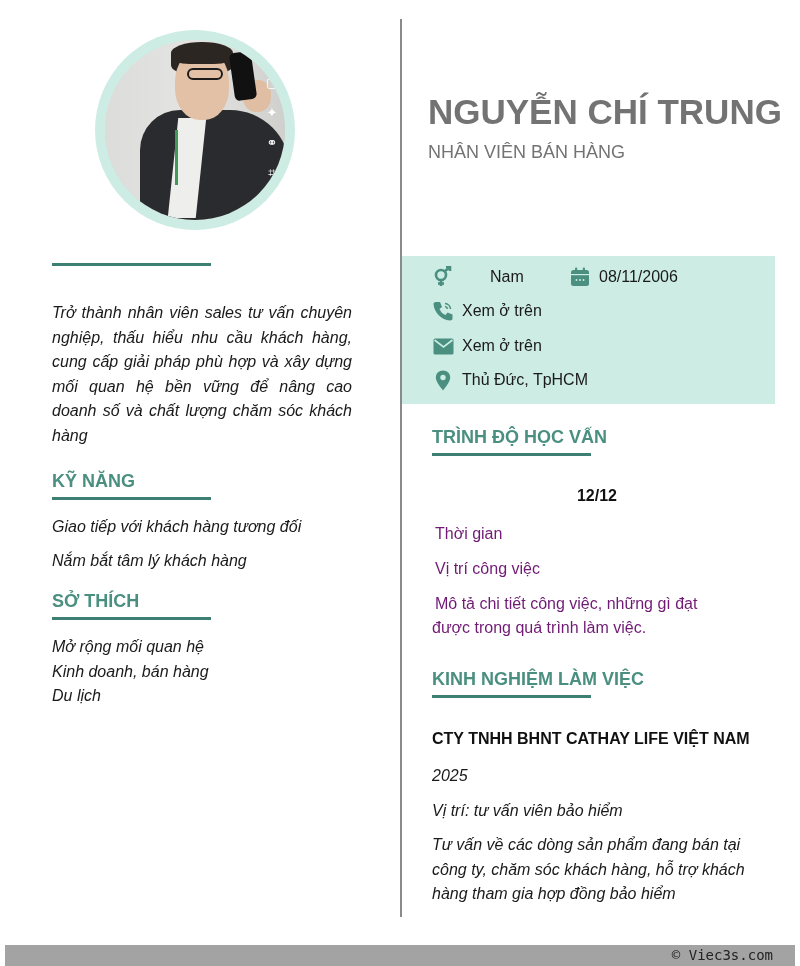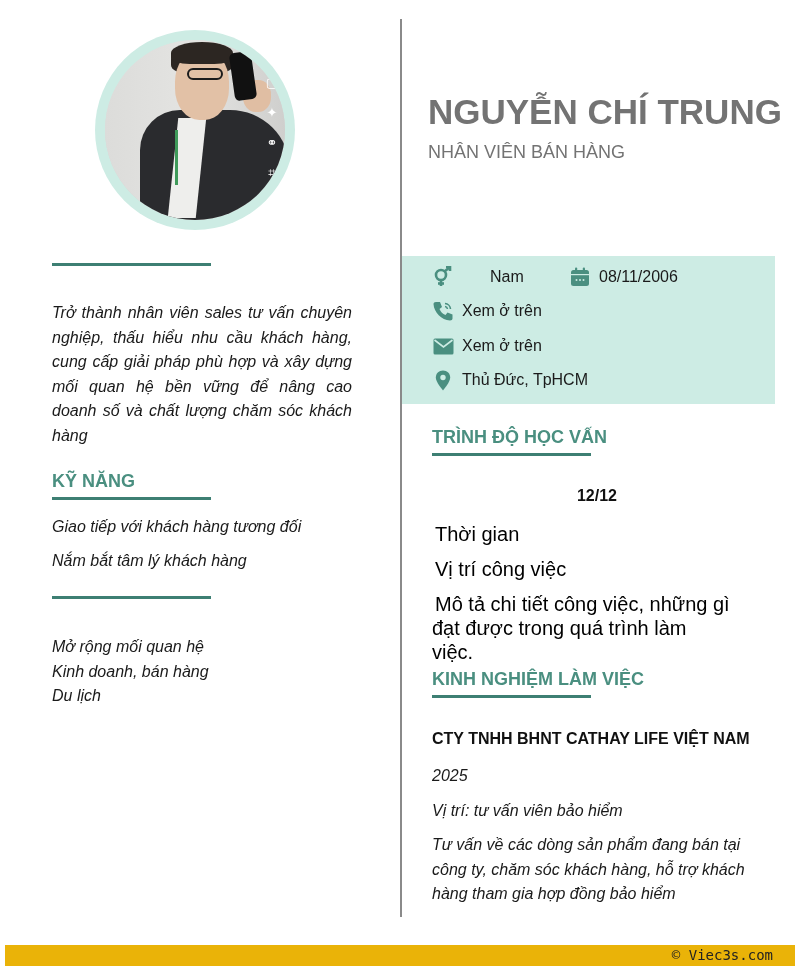--- a/index.html
+++ b/index.html
@@ -36,24 +36,24 @@
 
     
     .info { position: absolute; left: 402px; top: 256px; width: 373px; height: 148px; background: #cdece4; }
     .info-row { position: absolute; display: flex; align-items: center; font-size: 16px; color: #1a1a1a; }
     .info-row .ico { width: 22px; height: 22px; margin-right: 8px; display: inline-flex; align-items: center; justify-content: center; color: #4a8f80; }
     .info-row svg { display: block; }
 
     
     .right { position: absolute; left: 432px; width: 330px; }
     .edu-grade { font-weight: bold; font-size: 16px; color: #111; text-align: center; }
-    .muted { color: #000000; font-size: 20px; line-height: 24px; }
+    .muted { color: #701a75; font-size: 16px; line-height: 24px; }
     .company { font-weight: bold; font-size: 16px; color: #111; }
 
-    .footer { position: absolute; left: 5px; top: 945px; width: 790px; height: 21px; background: #eab308; }
+    .footer { position: absolute; left: 5px; top: 945px; width: 790px; height: 21px; background: #a3a3a3; }
     .footer-text { position: absolute; right: 22px; top: 2px; font-family: "DejaVu Sans Mono", "Liberation Mono", monospace; font-size: 14px; color: #222; }
   </style>
 </head>
 <body>
 
 <div class="divider"></div>
 
 <div class="avatar-ring"></div>
 <div class="avatar">
   <div class="wall"></div>
@@ -81,20 +81,21 @@
   <div class="body-text justify" style="position:absolute; top:301px; left:0; width:300px;">Trở thành nhân viên sales tư vấn chuyên nghiệp, thấu hiểu nhu cầu khách hàng, cung cấp giải pháp phù hợp và xây dựng mối quan hệ bền vững để nâng cao doanh số và chất lượng chăm sóc khách hàng</div>
 
   <div style="position:absolute; top:471px; left:0;">
     <div class="section-title">KỸ NĂNG</div>
     <div class="section-bar"></div>
   </div>
   <div class="body-text" style="position:absolute; top:515px; left:0;">Giao tiếp với khách hàng tương đối</div>
   <div class="body-text" style="position:absolute; top:549px; left:0;">Nắm bắt tâm lý khách hàng</div>
 
   <div style="position:absolute; top:591px; left:0;">
+    <div class="section-title">SỞ THÍCH</div>
     <div class="section-bar"></div>
   </div>
   <div class="body-text" style="position:absolute; top:635px; left:0;">Mở rộng mối quan hệ</div>
   <div class="body-text" style="position:absolute; top:660px; left:0;">Kinh doanh, bán hàng</div>
   <div class="body-text" style="position:absolute; top:684px; left:0;">Du lịch</div>
 </div>
 
 <div class="name">NGUYỄN CHÍ TRUNG</div>
 <div class="role">NHÂN VIÊN BÁN HÀNG</div>
 

